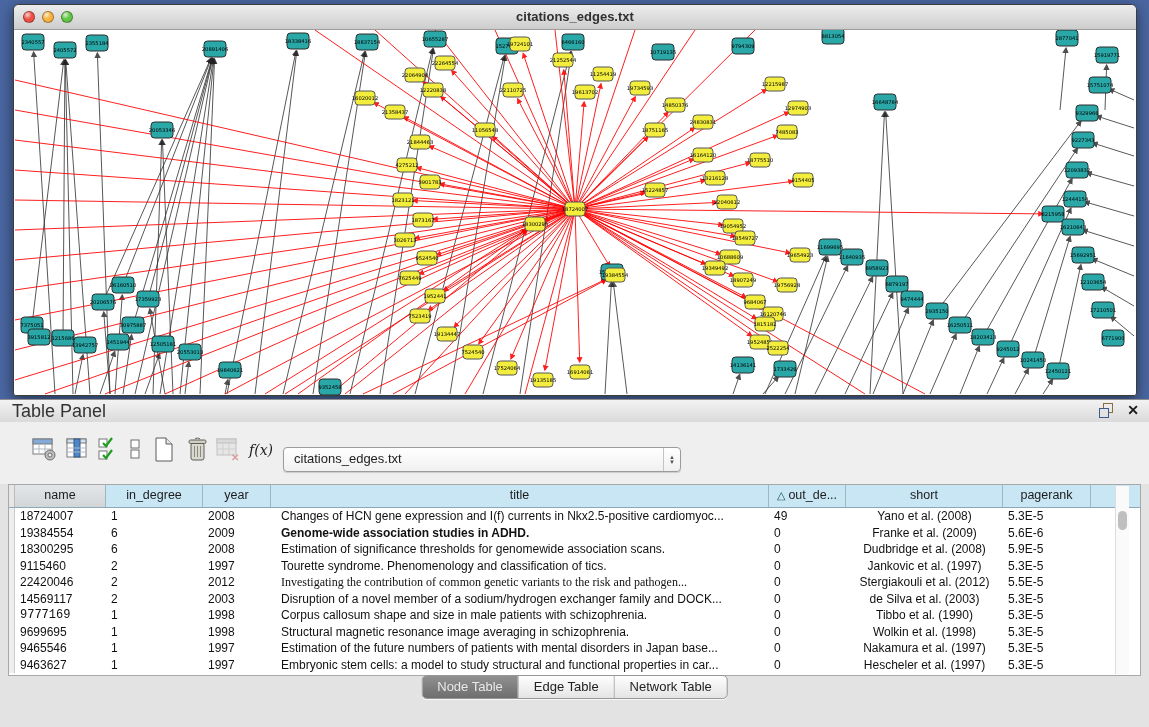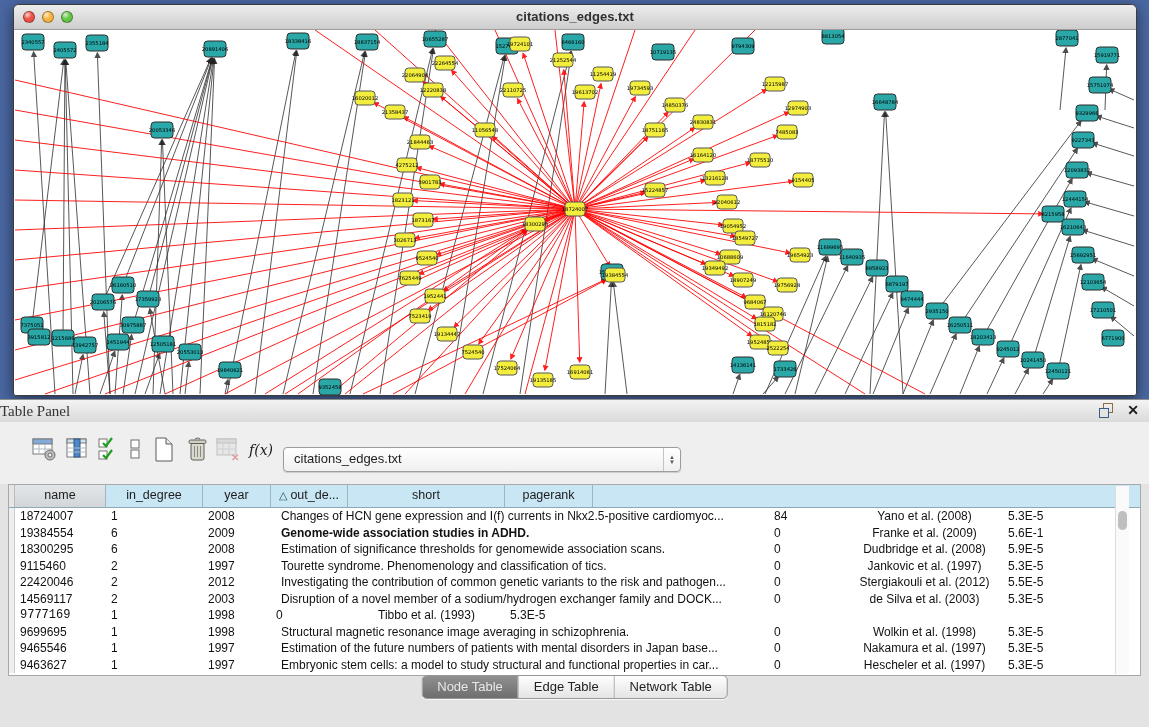--- a/index.html
+++ b/index.html
@@ -20,21 +20,21 @@
   svg#net{display:block;}
   .eb{stroke:#2e2e2e;stroke-width:1;opacity:.8;}
   .er{stroke:#ff0000;stroke-width:1;opacity:.88;}
   .nt{fill:#2aa7a7;stroke:#2c2c2c;stroke-width:1;}
   .ny{fill:#f3ee3e;stroke:#555;stroke-width:1;}
   .nl{font-size:5.2px;fill:#000;text-anchor:middle;font-family:"DejaVu Sans",sans-serif;}
 
   
   .panel{position:absolute;left:0;top:399px;width:1149px;height:328px;background:#e3e3e3;border-top:1px solid #8f8f8f;}
   .panel-header{height:22px;background:linear-gradient(#f3f3f3,#dadada);border-bottom:1px solid #bcbcbc;position:relative;}
-  .panel-title{font-size:15px;color:#333;line-height:22px;font-family:Liberation Serif, serif;}
+  .panel-title{font-size:18px;color:#333;line-height:22px;padding-left:12px;}
   .ph-icons{position:absolute;right:10px;top:2px;display:flex;gap:14px;align-items:center;}
   .float-ic{position:relative;width:14px;height:14px;}
   .float-ic .b1{position:absolute;left:4px;top:0;width:8px;height:8px;border:1.5px solid #8a6d3b;}
   .float-ic .b2{position:absolute;left:0;top:5px;width:8px;height:8px;border:1.5px solid #3b5b8a;background:#e3e3e3;}
   .close-ic{font-size:14px;font-weight:bold;color:#1b1b1b;line-height:16px;}
 
   .toolbar{position:absolute;left:0;top:22px;width:100%;height:62px;background:#efefef;}
   .tbtn{position:absolute;top:12px;width:30px;height:32px;cursor:default;}
   .combo{position:absolute;left:283px;top:25px;width:396px;height:23px;border:1px solid #9c9c9c;border-radius:4px;
          background:linear-gradient(#ffffff,#f0f0f0);box-shadow:0 1px 1px rgba(0,0,0,.15);}
@@ -562,44 +562,45 @@
         </div>
     </div>
   </div>
 
   <div class="tablewrap">
     <div class="thead" id="thead">
         <div class="hc gut" style="width: 6px;"></div>
         <div class="hc hname" style="width: 91px;"><span>name</span></div>
         <div class="hc" style="width: 97px;"><span>in_degree</span></div>
         <div class="hc" style="width: 68px;"><span>year</span></div>
+        <div class="hc" style="width: 498px;"><span>title</span></div>
         <div class="hc" style="width: 77px;"><span class="sort">△</span><span>out_de...</span></div>
         <div class="hc" style="width: 157px;"><span>short</span></div>
         <div class="hc" style="width: 88px;"><span>pagerank</span></div>
       </div>
     <div class="tbody" id="tbody">
         <div class="tr">
           <div class="tc gut" style="width: 6px;"></div>
           <div class="tc c0" style="width: 91px;">18724007</div>
           <div class="tc c1" style="width: 97px;">1</div>
           <div class="tc c2" style="width: 68px;">2008</div>
           <div class="tc c3" style="width: 498px;">Changes of HCN gene expression and I(f) currents in Nkx2.5-positive cardiomyoc...</div>
-          <div class="tc c4" style="width: 77px;">84</div>
+          <div class="tc c4" style="width: 77px;">49</div>
           <div class="tc c5" style="width: 157px;">Yano et al. (2008)</div>
           <div class="tc c6" style="width: 88px;">5.3E-5</div>
         </div>
         <div class="tr">
           <div class="tc gut" style="width: 6px;"></div>
           <div class="tc c0" style="width: 91px;">19384554</div>
           <div class="tc c1" style="width: 97px;">6</div>
           <div class="tc c2" style="width: 68px;">2009</div>
           <div class="tc c3" style="width: 498px; font-weight: bold;">Genome-wide association studies in ADHD.</div>
           <div class="tc c4" style="width: 77px;">0</div>
           <div class="tc c5" style="width: 157px;">Franke et al. (2009)</div>
-          <div class="tc c6" style="width: 88px;">5.6E-1</div>
+          <div class="tc c6" style="width: 88px;">5.6E-6</div>
         </div>
         <div class="tr">
           <div class="tc gut" style="width: 6px;"></div>
           <div class="tc c0" style="width: 91px;">18300295</div>
           <div class="tc c1" style="width: 97px;">6</div>
           <div class="tc c2" style="width: 68px;">2008</div>
           <div class="tc c3" style="width: 498px;">Estimation of significance thresholds for genomewide association scans.</div>
           <div class="tc c4" style="width: 77px;">0</div>
           <div class="tc c5" style="width: 157px;">Dudbridge et al. (2008)</div>
           <div class="tc c6" style="width: 88px;">5.9E-5</div>
@@ -612,42 +613,43 @@
           <div class="tc c3" style="width: 498px;">Tourette syndrome. Phenomenology and classification of tics.</div>
           <div class="tc c4" style="width: 77px;">0</div>
           <div class="tc c5" style="width: 157px;">Jankovic et al. (1997)</div>
           <div class="tc c6" style="width: 88px;">5.3E-5</div>
         </div>
         <div class="tr">
           <div class="tc gut" style="width: 6px;"></div>
           <div class="tc c0" style="width: 91px;">22420046</div>
           <div class="tc c1" style="width: 97px;">2</div>
           <div class="tc c2" style="width: 68px;">2012</div>
-          <div class="tc c3" style="width: 498px;">Investigating the contribution of common genetic variants to the risk and pathogen...</div>
+          <div class="tc c3" style="width: 498px; font-family: Liberation Serif, serif;">Investigating the contribution of common genetic variants to the risk and pathogen...</div>
           <div class="tc c4" style="width: 77px;">0</div>
           <div class="tc c5" style="width: 157px;">Stergiakouli et al. (2012)</div>
           <div class="tc c6" style="width: 88px;">5.5E-5</div>
         </div>
         <div class="tr">
           <div class="tc gut" style="width: 6px;"></div>
           <div class="tc c0" style="width: 91px;">14569117</div>
           <div class="tc c1" style="width: 97px;">2</div>
           <div class="tc c2" style="width: 68px;">2003</div>
           <div class="tc c3" style="width: 498px;">Disruption of a novel member of a sodium/hydrogen exchanger family and DOCK...</div>
           <div class="tc c4" style="width: 77px;">0</div>
           <div class="tc c5" style="width: 157px;">de Silva et al. (2003)</div>
           <div class="tc c6" style="width: 88px;">5.3E-5</div>
         </div>
         <div class="tr">
           <div class="tc gut" style="width: 6px;"></div>
           <div class="tc c0" style="width: 91px; font-family: Liberation Mono, monospace;">9777169</div>
           <div class="tc c1" style="width: 97px;">1</div>
           <div class="tc c2" style="width: 68px;">1998</div>
-          <div class="tc c4" style="width: 77px;">0</div>
-          <div class="tc c5" style="width: 157px;">Tibbo et al. (1993)</div>
+          <div class="tc c3" style="width: 498px;">Corpus callosum shape and size in male patients with schizophrenia.</div>
+          <div class="tc c4" style="width: 77px;">0</div>
+          <div class="tc c5" style="width: 157px;">Tibbo et al. (1990)</div>
           <div class="tc c6" style="width: 88px;">5.3E-5</div>
         </div>
         <div class="tr">
           <div class="tc gut" style="width: 6px;"></div>
           <div class="tc c0" style="width: 91px;">9699695</div>
           <div class="tc c1" style="width: 97px;">1</div>
           <div class="tc c2" style="width: 68px;">1998</div>
           <div class="tc c3" style="width: 498px;">Structural magnetic resonance image averaging in schizophrenia.</div>
           <div class="tc c4" style="width: 77px;">0</div>
           <div class="tc c5" style="width: 157px;">Wolkin et al. (1998)</div>

